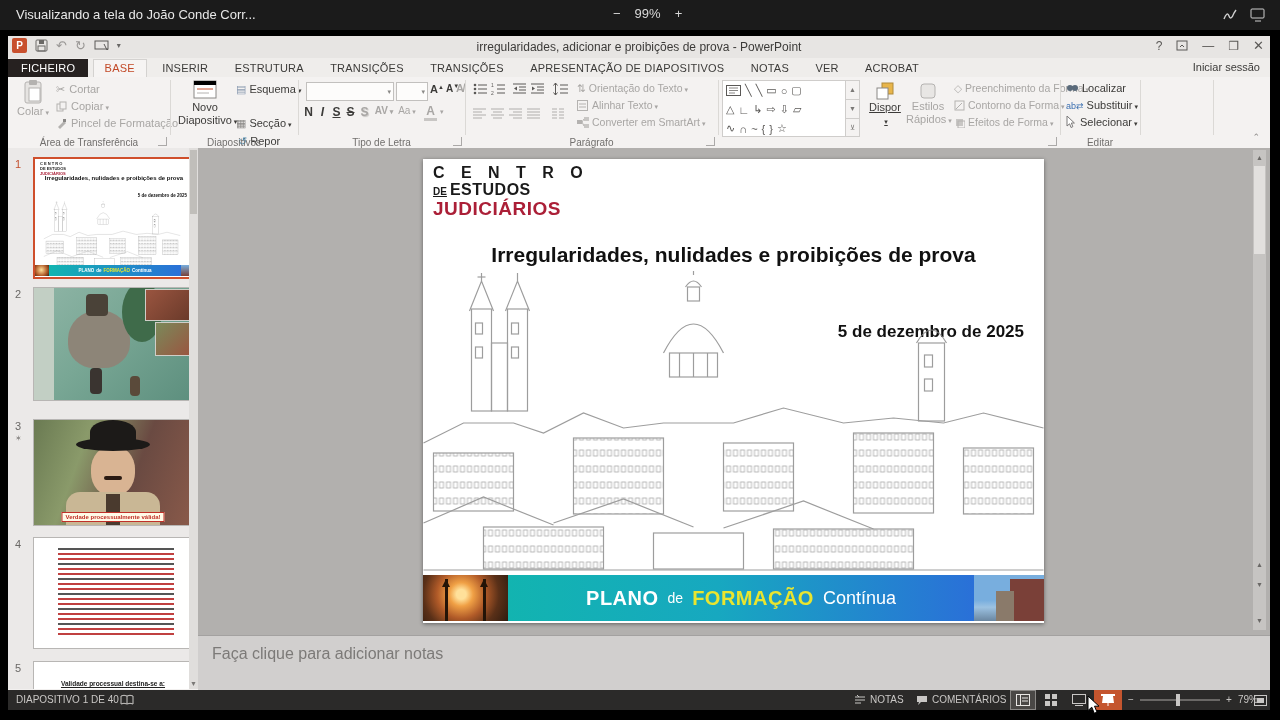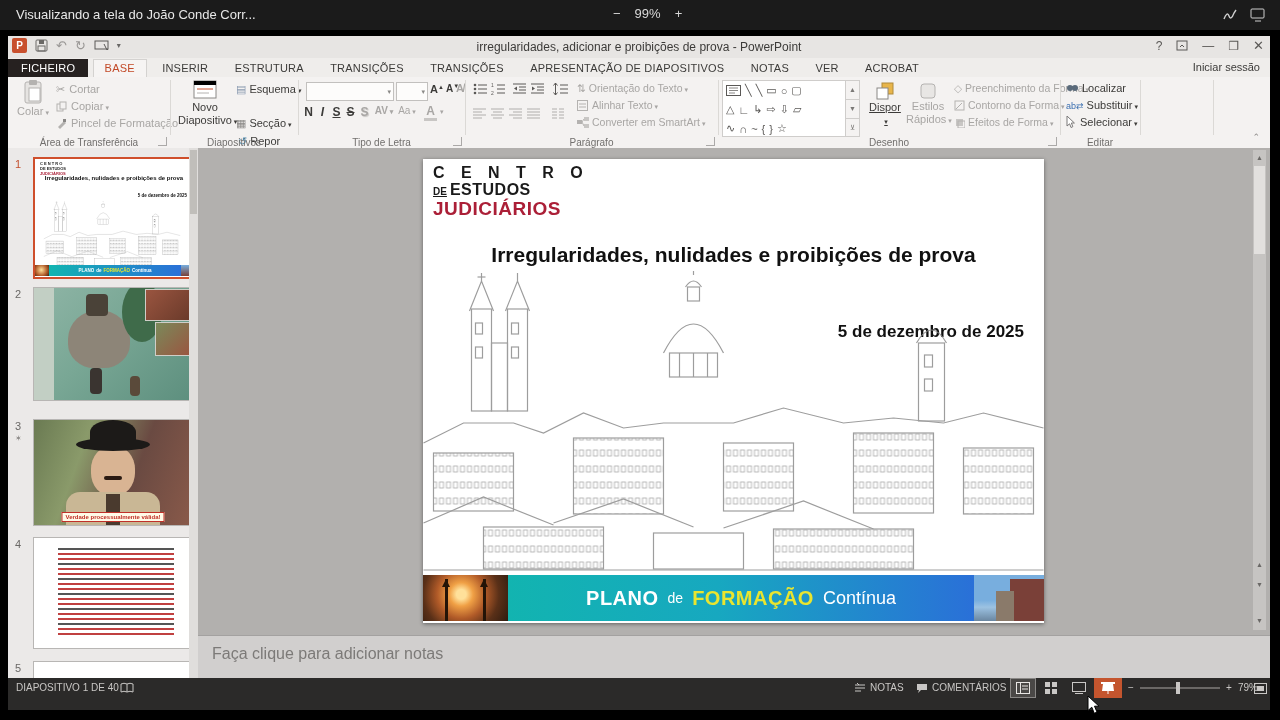--- a/index.html
+++ b/index.html
@@ -94,21 +94,21 @@
   .mini-banner .ml{width:14px;background:radial-gradient(circle at 45% 45%,#ffe09a,#b05a28 60%,#3a2415);}
   .mini-banner .mm{flex:1;background:linear-gradient(90deg,#12b4b0,#2a70d8);color:#fff;font-size:4.5px;font-weight:bold;display:flex;align-items:center;justify-content:center;gap:2px;}
   .mini-banner .mm .y{color:#e9e52f;}
   .mini-banner .mr{width:12px;background:linear-gradient(180deg,#78aede,#7a4038);}
 
   .caption3{position:absolute;left:50%;transform:translateX(-50%);bottom:3px;background:#fffbe8;border:1px solid #c03028;color:#c03028;font-size:6px;font-weight:bold;padding:1px 3px;white-space:nowrap;}
   .t4lines{position:absolute;left:24px;right:18px;top:10px;bottom:12px;background:repeating-linear-gradient(180deg,#555 0 2px,transparent 2px 5px,#c04040 5px 7px,transparent 7px 10px,#c04040 10px 12px,transparent 12px 15px);}
   .t5head{position:absolute;left:0;right:0;top:18px;text-align:center;font-size:6.5px;font-weight:bold;text-decoration:underline;color:#222;}
 
   
-  .statusbar{position:absolute;left:0;bottom:0;width:100%;height:32px;background:#2b2a29;color:#c9c7c5;font-size:10px;}
+  .statusbar{position:absolute;left:0;bottom:0;width:100%;height:20px;background:#2b2a29;color:#c9c7c5;font-size:10px;}
   .sb-item{position:absolute;top:0;height:20px;line-height:20px;white-space:nowrap;display:flex;align-items:center;gap:4px;}
   .viewbtn{position:absolute;top:0;width:26px;height:20px;display:flex;align-items:center;justify-content:center;}
   .viewbtn.active{background:#4a4846;outline:1px solid #8a8886;outline-offset:-1px;}
   .viewbtn.show{background:#c4552e;}
   .ztrack{position:absolute;top:9px;width:80px;height:2px;background:#6a6866;}
   .zhandle{position:absolute;left:36px;top:-5px;width:4px;height:12px;background:#c9c7c5;}
 
   svg{display:block;}
   .cursor{position:absolute;left:1087px;top:695px;z-index:99;}
 </style>
@@ -488,21 +488,20 @@
         </div>
         <div class="tbtn gray" style="left:236px;top:3px;font-size:10.5px;"><span style="color:#b4b2b0;margin-right:3px;">◇</span><span>Preenchimento da Forma</span><span class="carr">▾</span></div>
         <div class="tbtn gray" style="left:236px;top:20px;font-size:10.5px;"><svg width="11" height="11" style="display:inline-block;vertical-align:-2px;margin-right:3px;">
               <rect x="1" y="1" width="9" height="9" stroke="#b4b2b0" fill="none"></rect>
               <path d="M2,9 L8,3" stroke="#b4b2b0"></path>
             </svg><span>Contorno da Forma</span><span class="carr">▾</span></div>
         <div class="tbtn gray" style="left:236px;top:37px;font-size:10.5px;"><svg width="11" height="11" style="display:inline-block;vertical-align:-2px;margin-right:3px;">
               <rect x="2" y="2" width="7" height="7" fill="#c8c6c4"></rect>
               <rect x="4" y="4" width="7" height="7" fill="none" stroke="#b4b2b0"></rect>
             </svg><span>Efeitos de Forma</span><span class="carr">▾</span></div>
-        <div class="glabel">Desenho</div>
         <div class="launcher"></div>
       </div>
       <div class="vsep" style="left:1052px;"></div>
 
       <div class="abs" style="left:1052px;top:0;width:80px;height:71px;">
         <div class="tbtn dark" style="left:6px;top:3px;"><svg width="13" height="11" style="display:inline-block;vertical-align:-2px;margin-right:3px;">
               <circle cx="4" cy="5" r="3" fill="#5a6a7a"></circle>
               <circle cx="9" cy="5" r="3" fill="#5a6a7a"></circle>
               <rect x="5" y="3" width="3" height="2" fill="#5a6a7a"></rect>
             </svg><span>Localizar</span></div>

